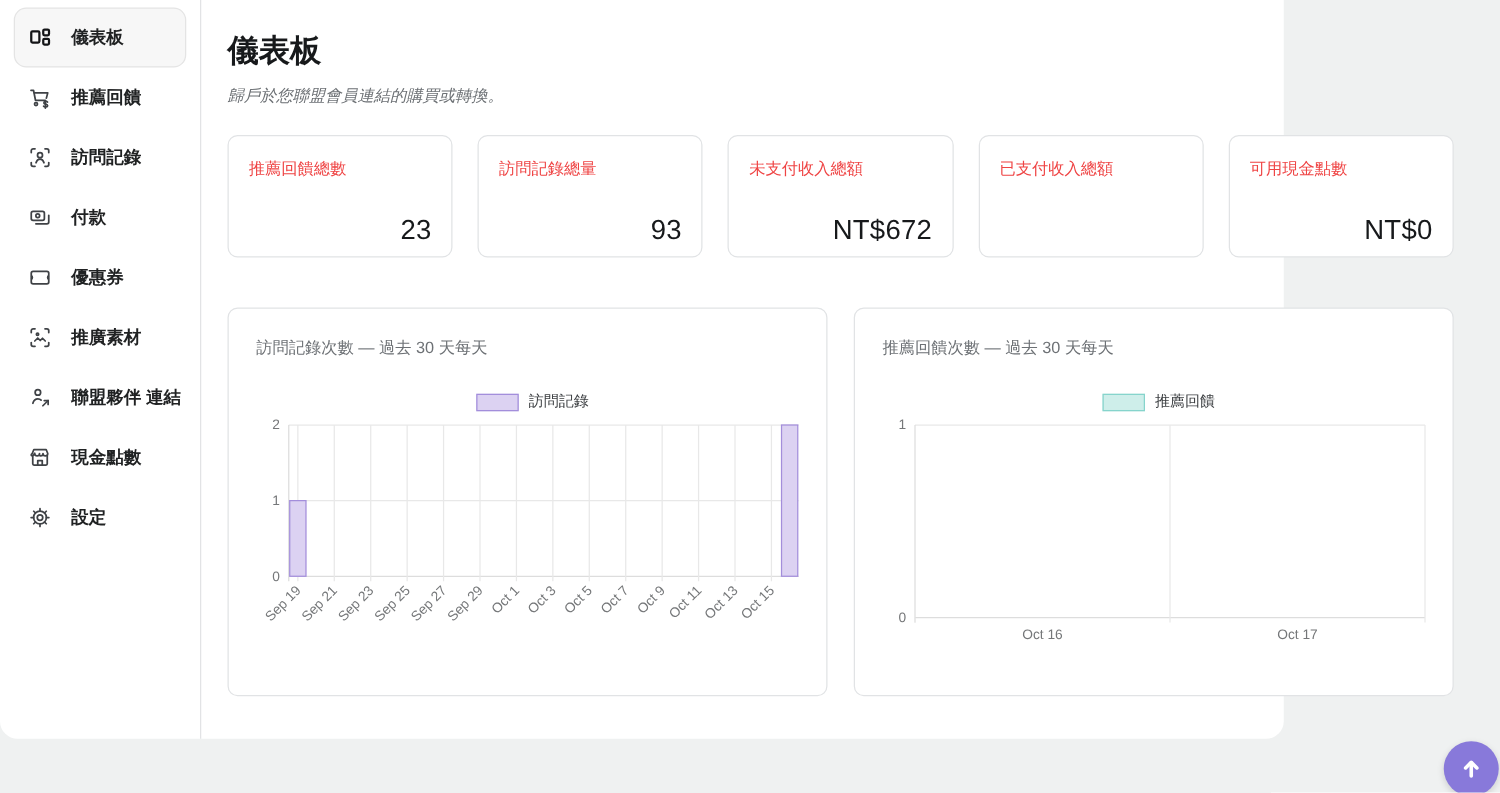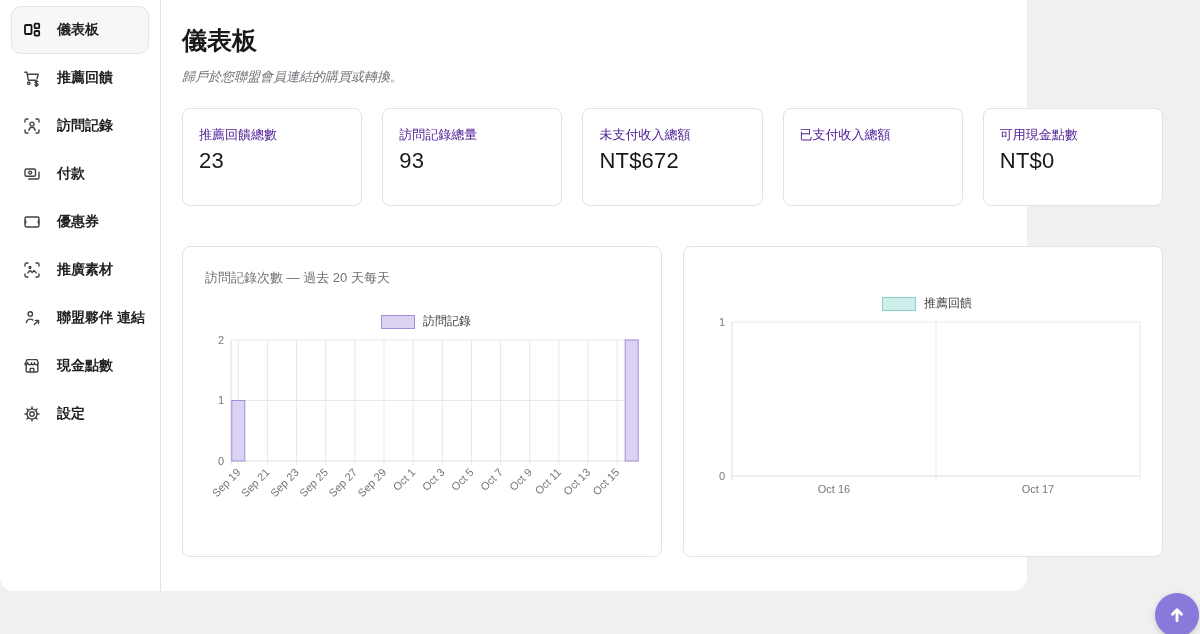--- a/index.html
+++ b/index.html
@@ -34,22 +34,22 @@
   
   .main { flex:1; padding:18px 20px 0 21px; position:relative; }
   .page-title { font-size:25px; font-weight:600; color:#17191b; margin-top:6px; }
   .page-subtitle { font-size:13px; color:#6d7175; margin-top:11px;font-style:italic; }
   .stats-row { display:flex; gap:20px; margin-top:22px; }
   .stat-card {
     flex:1; height:98px; background:#fff;
     border:1px solid #e1e3e5; border-radius:8px;
     padding:17px 16px;
   }
-  .stat-label { font-size:13px; color:#4c1d95; }
-  .stat-value { font-size:22px; color:#17191b; margin-top:4px; letter-spacing:.2px; }
+  .stat-label { font-size:13px; color:#ef4444; }
+  .stat-value { font-size:22px; color:#17191b; margin-top:27px; letter-spacing:.2px;text-align:right; }
   .charts-row { display:flex; gap:21px; margin-top:40px; }
   .chart-card {
     flex:1; height:311px; background:#fff;
     border:1px solid #e1e3e5; border-radius:8px;
     padding:22px 14px 10px 22px;
   }
   .chart-title { font-size:13px; color:#6d7175; }
   .chart-legend { display:flex; justify-content:center; align-items:center; gap:8px; margin-top:26px; }
   .legend-swatch { width:34px; height:14px; border:1px solid #000; }
   .legend-label { font-size:12px; color:#3c3f42; }
@@ -204,21 +204,21 @@
       </div>
       <div class="stat-card">
         <div class="stat-label">可用現金點數</div>
         <div class="stat-value">NT$0</div>
       </div>
     </div>
 
     <div class="charts-row">
 
       <div class="chart-card">
-        <div class="chart-title">訪問記錄次數 — 過去 20 天每天</div>
+        <div class="chart-title">訪問記錄次數 — 過去 30 天每天</div>
         <div class="chart-legend">
           <span class="legend-swatch" id="legend-swatch-0" style="background: rgb(220, 210, 242); border-color: rgb(163, 142, 219);"></span>
           <span class="legend-label">訪問記錄</span>
         </div>
         <svg class="plot-svg" id="chart-0" width="442" height="182" viewBox="0 0 442 182">
             <line x1="26" y1="127" x2="434" y2="127" stroke="#dddddd" stroke-width="1"></line>
             <text x="19" y="130.5" text-anchor="end" font-size="11" fill="#757779">0</text>
             <line x1="26" y1="66.5" x2="434" y2="66.5" stroke="#e8e8e8" stroke-width="1"></line>
             <text x="19" y="70" text-anchor="end" font-size="11" fill="#757779">1</text>
             <line x1="26" y1="6" x2="434" y2="6" stroke="#e8e8e8" stroke-width="1"></line>
@@ -251,20 +251,21 @@
             <line x1="383" y1="6" x2="383" y2="131" stroke="#e8e8e8" stroke-width="1"></line>
             <text transform="translate(386,139) rotate(-45)" text-anchor="end" font-size="11" fill="#757779">Oct 13</text>
             <line x1="412.1428571428571" y1="6" x2="412.1428571428571" y2="131" stroke="#e8e8e8" stroke-width="1"></line>
             <text transform="translate(415.1428571428571,139) rotate(-45)" text-anchor="end" font-size="11" fill="#757779">Oct 15</text>
             <rect x="26.785714285714285" y="66.5" width="13" height="60.5" fill="#dcd2f2" stroke="#a38edb" stroke-width="1"></rect>
             <rect x="420.2142857142857" y="6" width="13" height="121" fill="#dcd2f2" stroke="#a38edb" stroke-width="1"></rect>
           </svg>
       </div>
 
       <div class="chart-card">
+        <div class="chart-title">推薦回饋次數 — 過去 30 天每天</div>
         <div class="chart-legend">
           <span class="legend-swatch" id="legend-swatch-1" style="background: rgb(206, 238, 234); border-color: rgb(134, 212, 204);"></span>
           <span class="legend-label">推薦回饋</span>
         </div>
         <svg class="plot-svg" id="chart-1" width="442" height="182" viewBox="0 0 442 182">
             <line x1="26" y1="160" x2="434" y2="160" stroke="#dddddd" stroke-width="1"></line>
             <text x="19" y="163.5" text-anchor="end" font-size="11" fill="#757779">0</text>
             <line x1="26" y1="6" x2="434" y2="6" stroke="#e8e8e8" stroke-width="1"></line>
             <text x="19" y="9.5" text-anchor="end" font-size="11" fill="#757779">1</text>
             <line x1="26" y1="6" x2="26" y2="164" stroke="#dddddd" stroke-width="1"></line>

